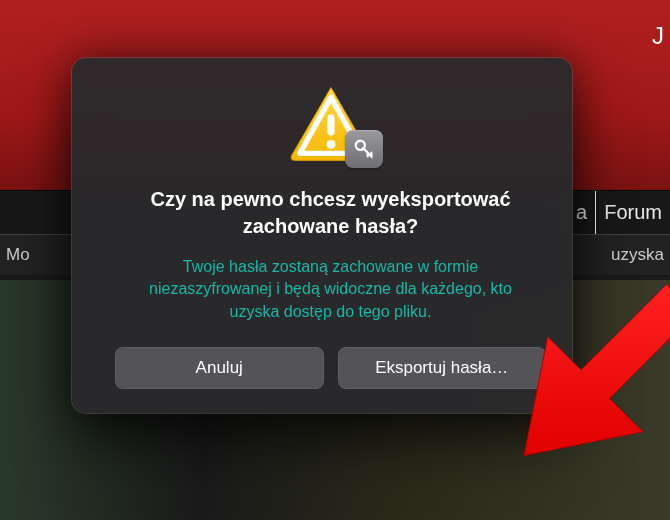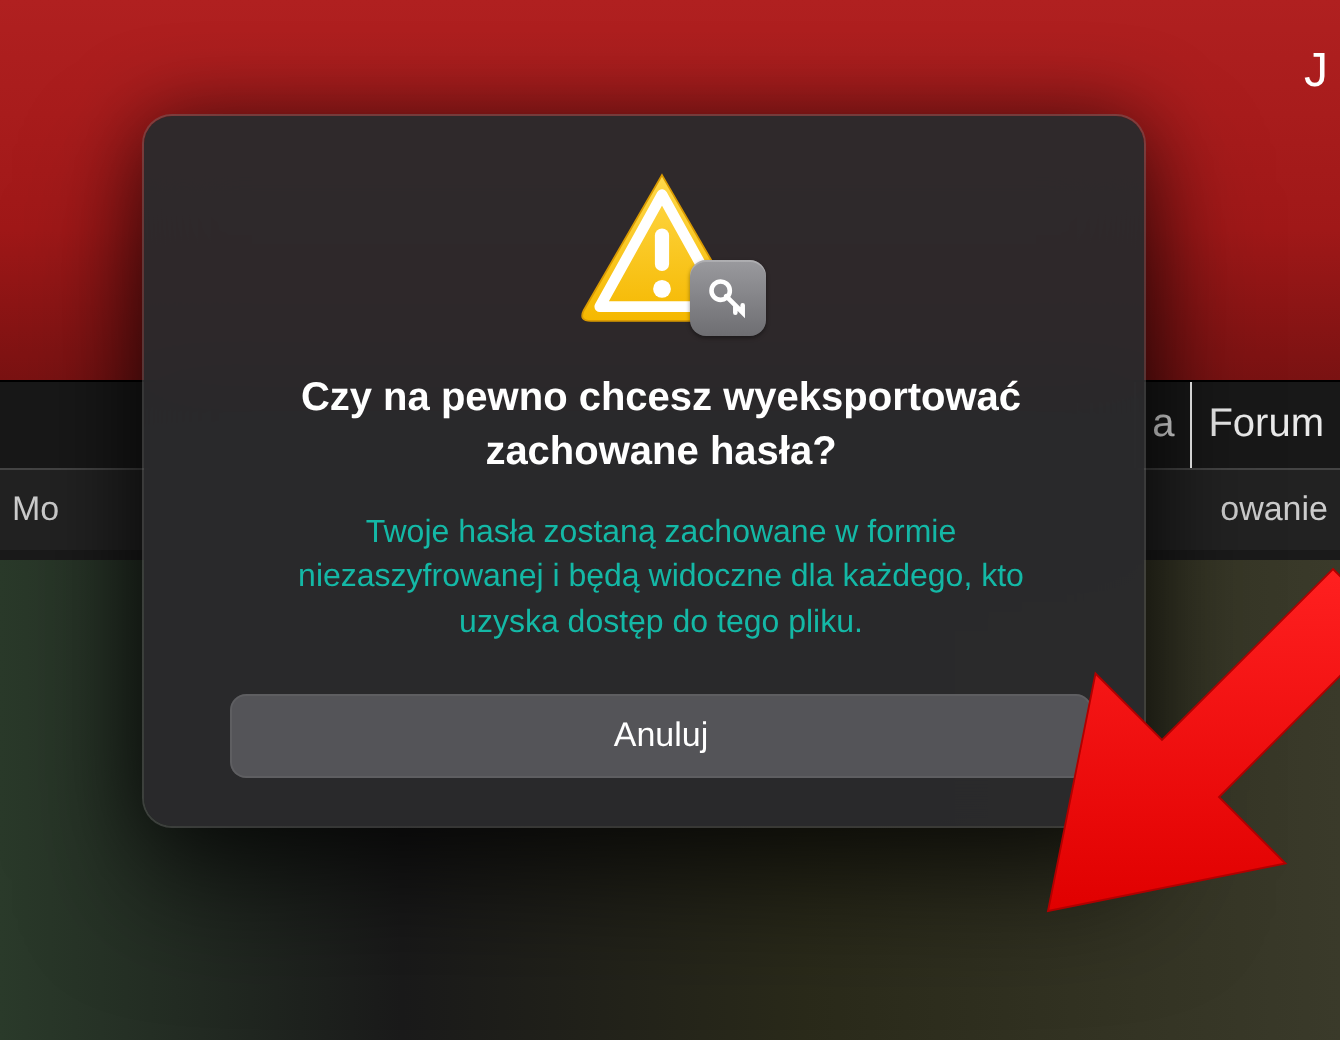--- a/index.html
+++ b/index.html
@@ -167,21 +167,21 @@
 <div class="bg-dark"></div>
 <div class="bg-j">J</div>
 
 <div class="bg-tabs">
   <div class="bg-tab-right">a</div>
   <div class="bg-tab-right2">Forum</div>
 </div>
 
 <div class="bg-subtabs">
   <span>Mo</span>
-  <span>owanie</span>
+  <span>uzyska</span>
 </div>
 
 <div class="bg-content"></div>
 
 <div class="dialog">
   <div class="icon-wrap">
     <svg class="warn-svg" viewBox="0 0 100 90">
       <defs>
         <linearGradient id="ygrad" x1="0" y1="0" x2="0" y2="1">
           <stop offset="0%" stop-color="#ffd94a"></stop>
@@ -199,20 +199,21 @@
         <path d="M11 11 L20 20 L20 16 M16 16 L16 20" stroke="#ffffff" stroke-width="2.5" fill="none" stroke-linecap="round"></path>
       </svg>
     </div>
   </div>
 
   <div class="dialog-title">Czy na pewno chcesz wyeksportować zachowane hasła?</div>
   <div class="dialog-body">Twoje hasła zostaną zachowane w formie niezaszyfrowanej i będą widoczne dla każdego, kto uzyska dostęp do tego pliku.</div>
 
   <div class="dialog-buttons">
     <button class="dlg-btn">Anuluj</button>
+    <button class="dlg-btn">Eksportuj hasła…</button>
   </div>
 </div>
 
 <svg class="arrow" viewBox="0 0 200 200">
   <defs>
     <linearGradient id="rgrad" x1="0" y1="0" x2="0" y2="1">
       <stop offset="0%" stop-color="#ff2020"></stop>
       <stop offset="100%" stop-color="#e00000"></stop>
     </linearGradient>
   </defs>

